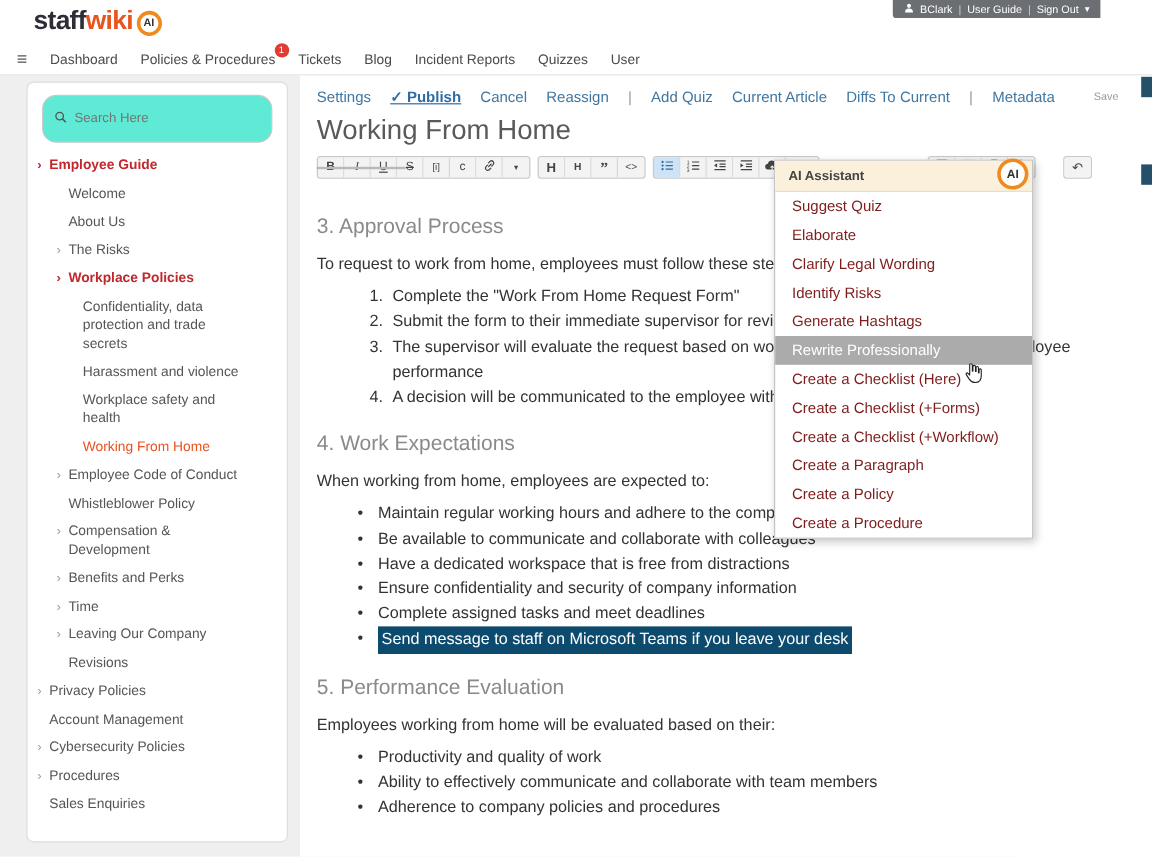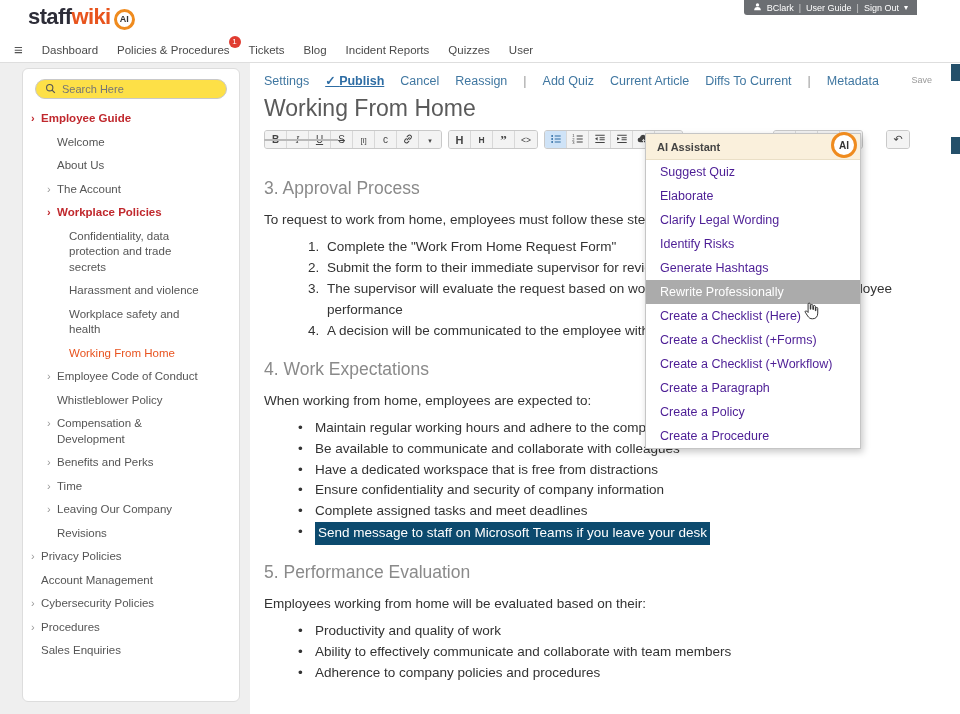--- a/index.html
+++ b/index.html
@@ -20,21 +20,21 @@
   .navbar { position:absolute; top:37px; left:0; width:960px; height:26px; background:#fff; border-bottom:1px solid #dedede; display:flex; align-items:center; gap:19px; padding:0 14px; font-size:11.5px; color:#4a4a4a; }
   .hamburger { font-size:15px; color:#555; cursor:pointer; line-height:1; }
   .nav-item { position:relative; cursor:pointer; white-space:nowrap; }
   .nav-badge { position:absolute; top:-8px; right:-11px; background:#e03c31; color:#fff; border-radius:50%; width:12px; height:12px; font-size:8px; line-height:12px; text-align:center; }
 
   
   .page-bg { position:absolute; top:63px; left:0; width:960px; height:651px; background:#efefef; }
 
   
   .sidebar { position:absolute; left:22px; top:68px; width:218px; height:634px; background:#fff; border:1px solid #ddd; border-radius:6px; overflow:hidden; }
-  .search-box { margin:10px 12px 8px; height:20px; border:1px solid #c9c9c9; border-radius:12px; display:flex; align-items:center; padding:0 9px; gap:6px; background:#fde047; }
+  .search-box { margin:10px 12px 8px; height:40px; border:1px solid #c9c9c9; border-radius:12px; display:flex; align-items:center; padding:0 9px; gap:6px; background:#5eead4; }
   .search-box input { border:none; outline:none; font-size:11px; color:#777; width:100%; font-family:inherit; background:transparent; }
   .tree { font-size:11.5px; color:#555; margin-top:6px; }
   .tree-item { display:flex; padding:4px 30px 4px 0; line-height:1.35; cursor:pointer; }
   .tree-item.lvl0 { padding-left:8px; }
   .tree-item.lvl1 { padding-left:24px; }
   .tree-item.lvl2 { padding-left:36px; }
   .tree-arrow { width:10px; flex:none; color:#999; font-size:11px; line-height:1.3; }
   .tree-item.red { color:#c0282d; font-weight:700; }
   .tree-item.red .tree-arrow { color:#c0282d; }
   .tree-item.active .tree-label { color:#e8531f; }
@@ -68,21 +68,21 @@
   .c-list.ol .c-marker { width:19px; }
   .c-text.hl { background:#0c4a6e; color:#fff; padding:1px 3px; }
 
   
   .clipped-line { position:absolute; left:264px; top:139px; width:74px; height:2px; background:#b9b9b9; }
 
   
   .ai-panel { position:absolute; left:645px; top:133px; width:216px; background:#fff; border:1px solid #c5c5c5; box-shadow:2px 3px 7px rgba(0,0,0,.22); z-index:5; }
   .ai-header { background:#faf0dc; border-bottom:1px solid #eadfc6; height:26px; display:flex; align-items:center; padding:0 11px; font-size:11px; font-weight:700; color:#444; position:relative; }
   .ai-logo { position:absolute; right:3px; top:-2px; width:26px; height:26px; border:3px solid #ef8b1e; border-radius:50%; background:#fff; color:#333; font-weight:700; font-size:10px; display:flex; align-items:center; justify-content:center; }
-  .ai-item { padding:5px 14px; font-size:12.5px; color:#4c1d95; cursor:pointer; line-height:14px; }
+  .ai-item { padding:5px 14px; font-size:12.5px; color:#7f1d1d; cursor:pointer; line-height:14px; }
   .ai-item.hl { background:#ababab; color:#fff; }
 
   
   .cursor { position:absolute; left:802px; top:301px; z-index:9; pointer-events:none; }
 
   
   .edge-tab { position:absolute; right:0; width:9px; height:17px; background:#24506a; cursor:pointer; z-index:6; }
   .edge-tab.t1 { top:64px; }
   .edge-tab.t2 { top:137px; }
 </style>
@@ -138,21 +138,21 @@
       <div class="tree-item lvl1">
         <span class="tree-arrow"></span>
         <span class="tree-label">Welcome</span>
       </div>
       <div class="tree-item lvl1">
         <span class="tree-arrow"></span>
         <span class="tree-label">About Us</span>
       </div>
       <div class="tree-item lvl1">
         <span class="tree-arrow">›</span>
-        <span class="tree-label">The Account</span>
+        <span class="tree-label">The Risks</span>
       </div>
       <div class="tree-item lvl1 red">
         <span class="tree-arrow">›</span>
         <span class="tree-label">Workplace Policies</span>
       </div>
       <div class="tree-item lvl2">
         <span class="tree-arrow"></span>
         <span class="tree-label">Confidentiality, data protection and trade secrets</span>
       </div>
       <div class="tree-item lvl2">

